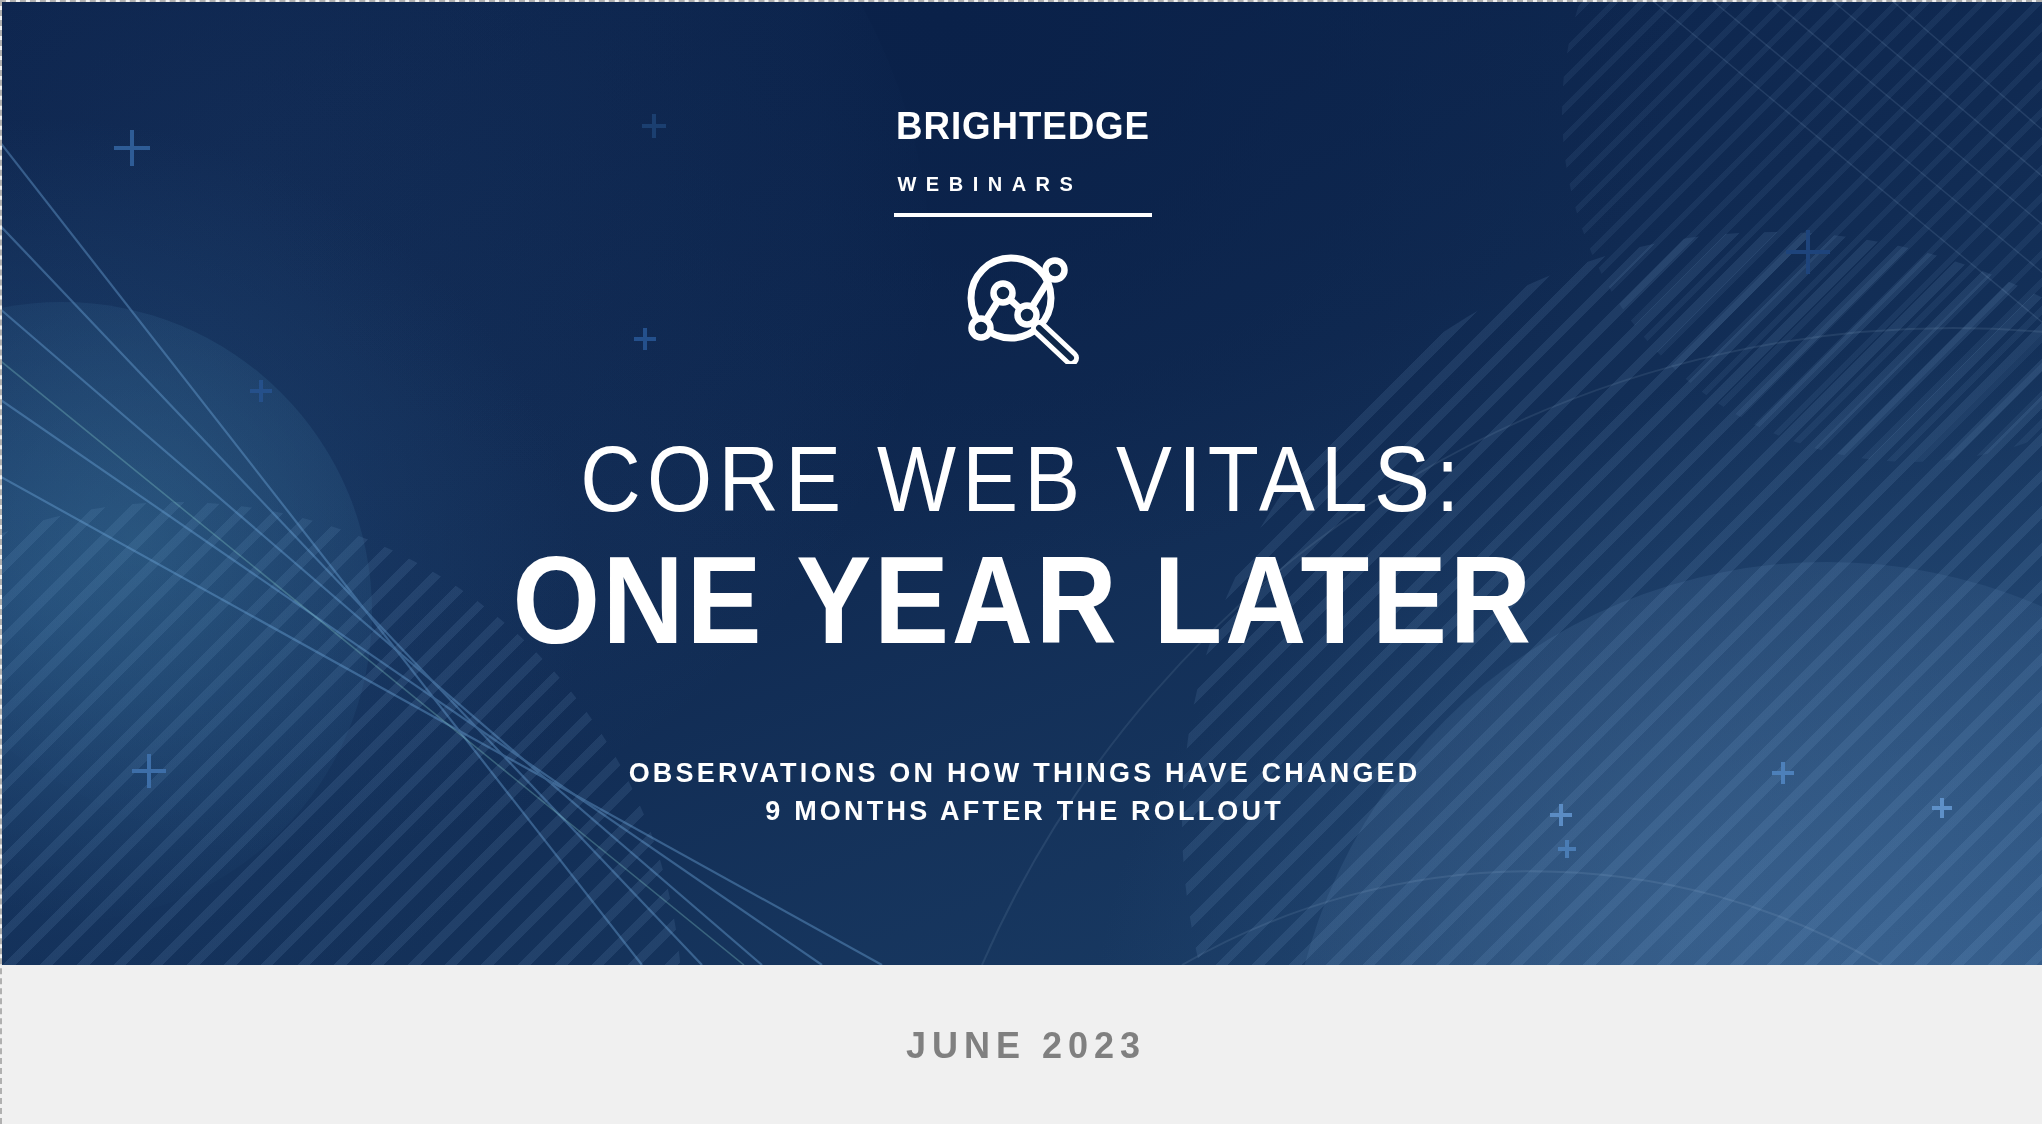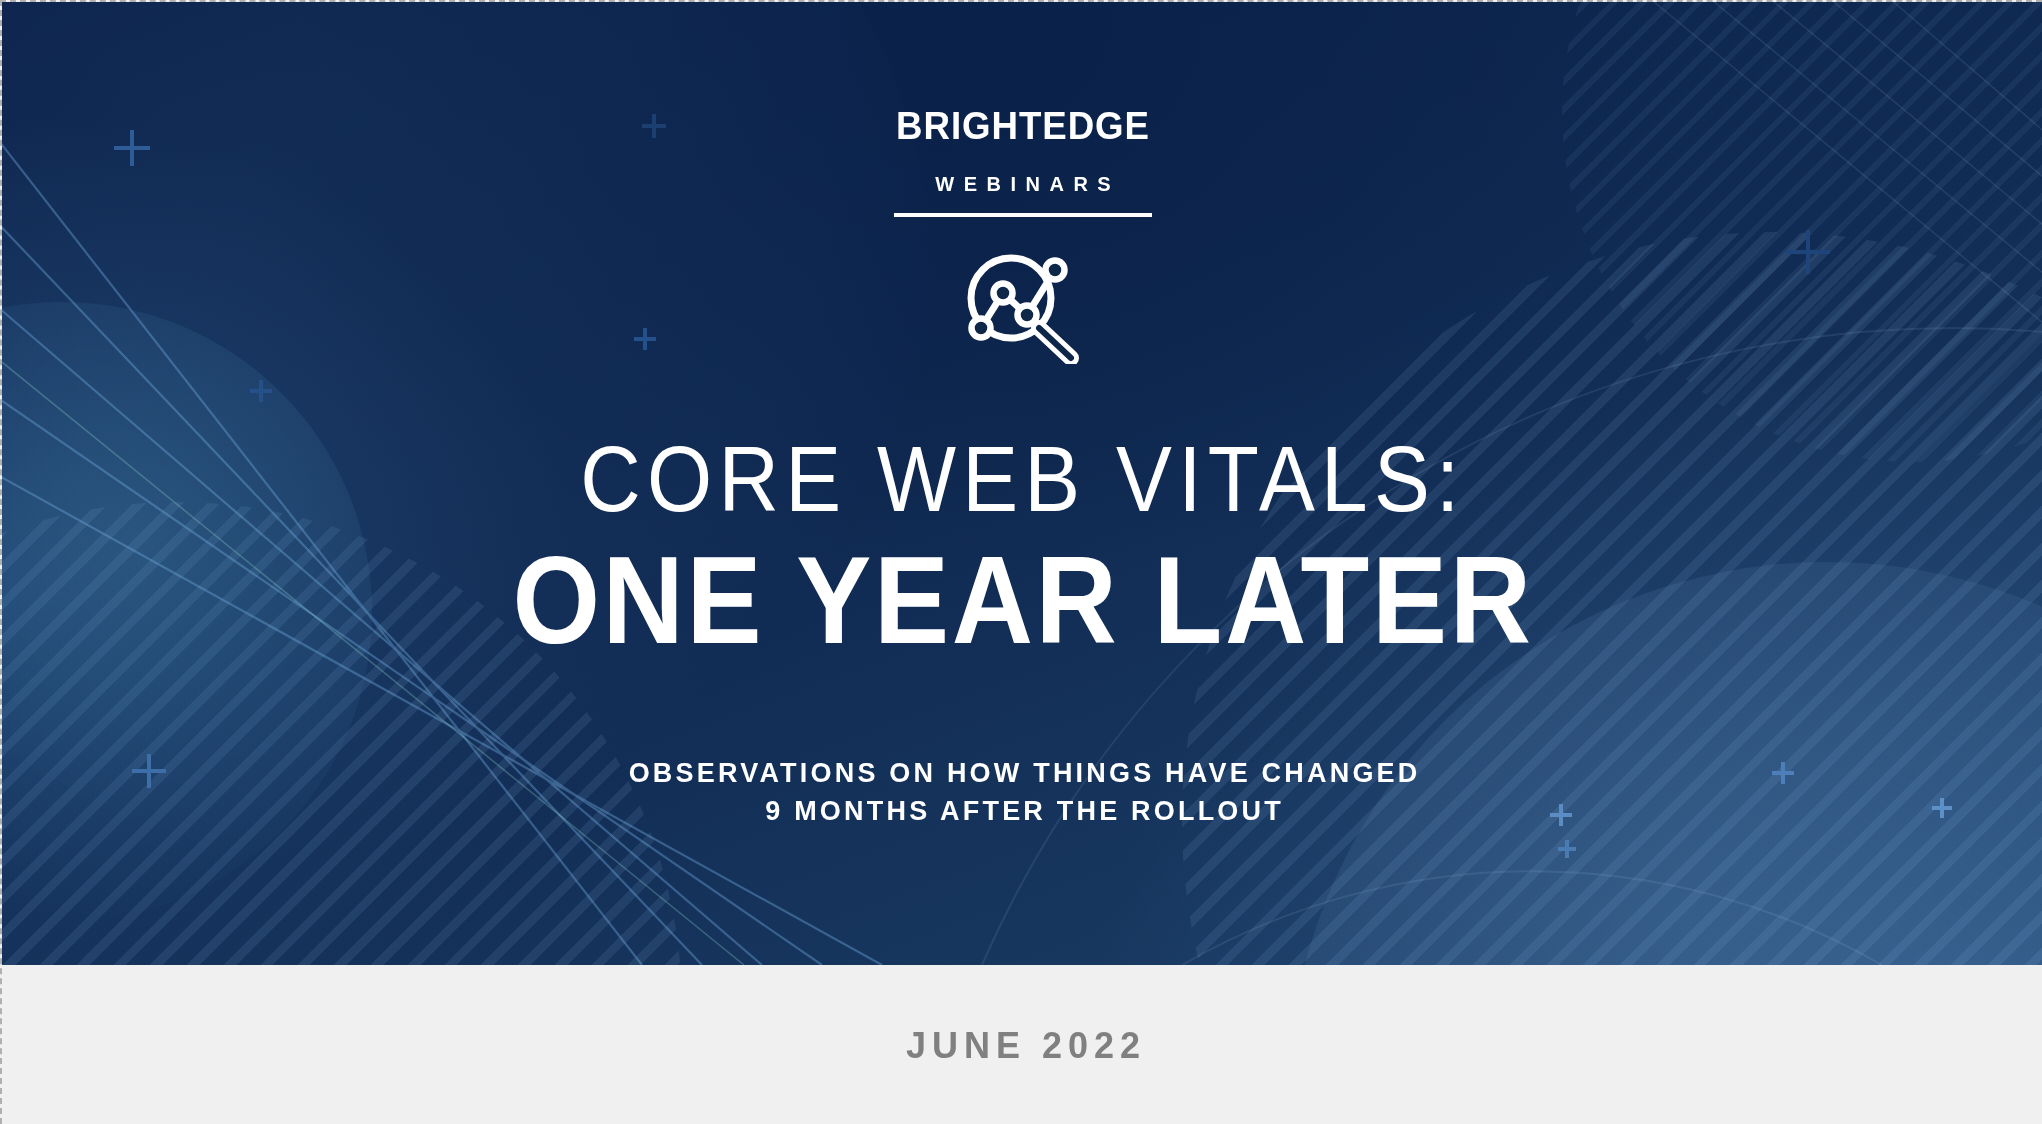--- a/index.html
+++ b/index.html
@@ -112,21 +112,21 @@
   
   .content {
     position: absolute;
     left: 0; top: 0;
     width: 2042px; height: 963px;
     display: flex;
     flex-direction: column;
     align-items: center;
   }
 
-  .logo-block { margin-top: 104px; text-align:center; }
+  .logo-block { margin-top: 104px; text-align:left; }
   .logo-mark {
     font-size: 39px;
     font-weight: bold;
     color: #ffffff;
     letter-spacing: 1.0px;
     line-height: 1;
     transform: scaleX(0.94);
   }
   .logo-sub {
     margin-top: 29px;
@@ -277,16 +277,16 @@
 
       <div class="subtitle-block">
         <div class="subtitle-line">OBSERVATIONS ON HOW THINGS HAVE CHANGED</div>
         <div class="subtitle-line">9 MONTHS AFTER THE ROLLOUT</div>
       </div>
 
     </div>
   </div>
 
   <div class="footer">
-    <div class="footer-date">JUNE 2022</div>
+    <div class="footer-date">JUNE 2023</div>
   </div>
 
 </div>
 
 </body></html>

